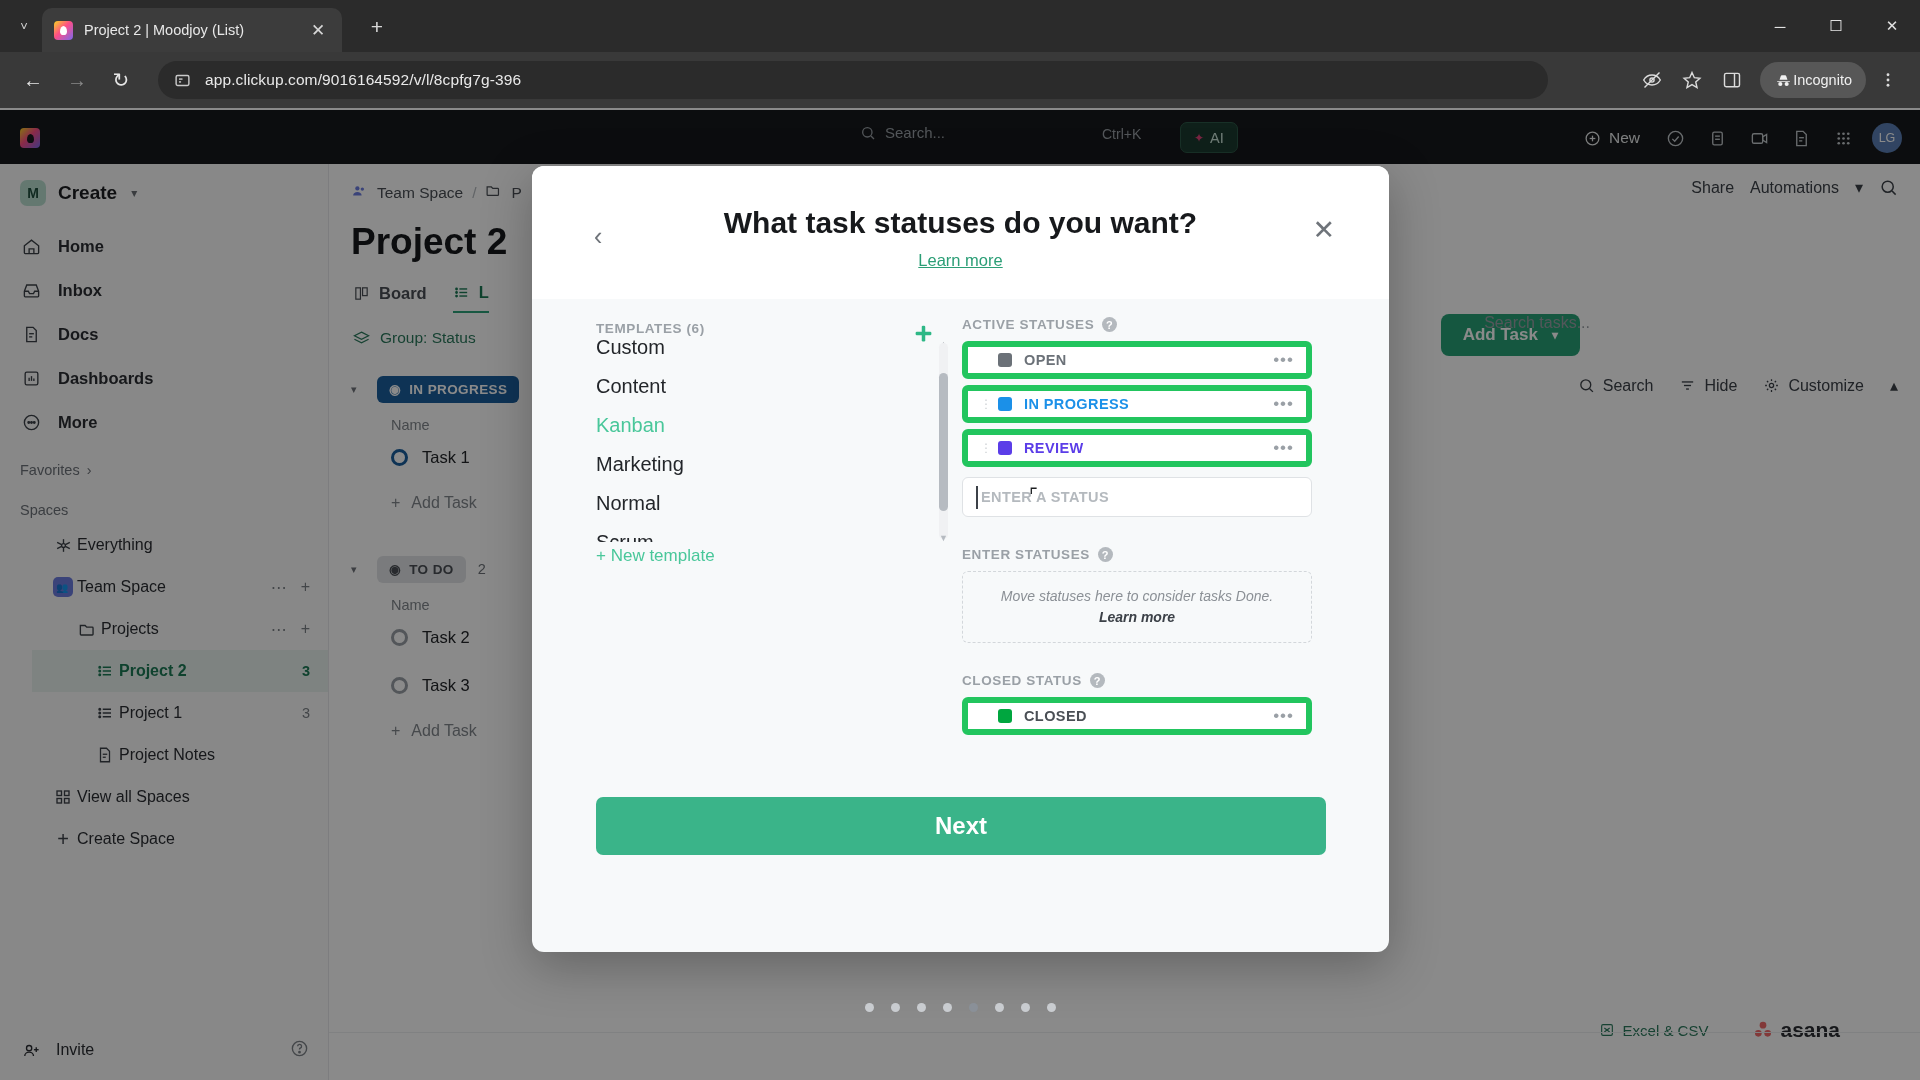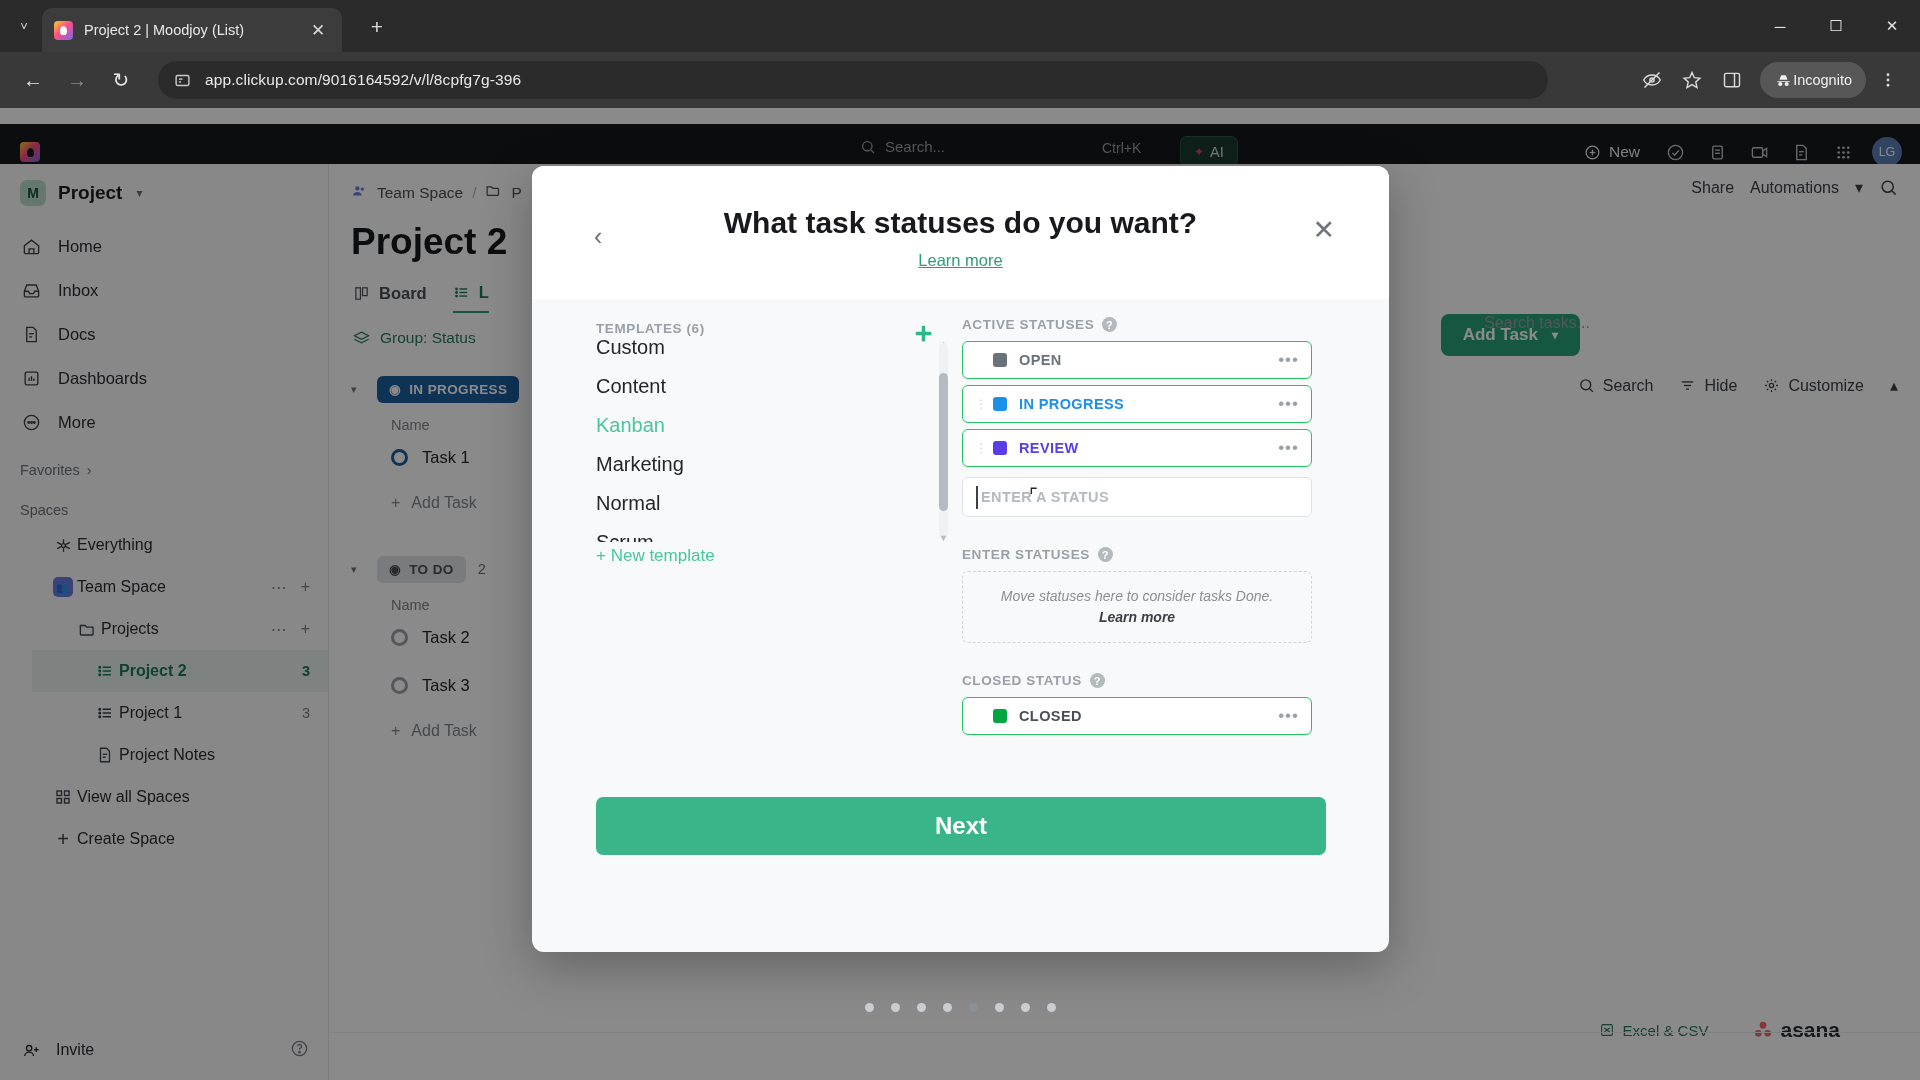--- a/index.html
+++ b/index.html
@@ -70,21 +70,21 @@
   .incognito-pill {
     display:flex; align-items:center; gap:0; height:36px; padding:0 14px;
     background:#575757; border-radius:18px; color:#f0f0f0; font-size:14.5px;
     margin-left: 6px;
   }
 
   
   .app { position:absolute; top:108px; left:0; width:1920px; height:972px; background:#fff; }
 
   .cu-topbar {
-    position:absolute; top:16px; left:0; width:1920px; height:56px;
+    position:absolute; top:2px; left:0; width:1920px; height:56px;
     background:#17191c; display:flex; align-items:center;
   }
   .cu-logo { width:60px; display:flex; align-items:center; justify-content:center; }
   .cu-logo-mark{width:20px;height:20px;border-radius:4px;
     background:linear-gradient(135deg,#f9d423 0%,#ff4e86 45%,#7b68ee 100%);
     display:flex;align-items:center;justify-content:center;}
   .cu-logo-mark::after{content:"";width:7px;height:9px;background:#17191c;border-radius:50% 50% 50% 50%/60% 60% 40% 40%;}
   .cu-search {
     position:absolute; left:860px; top:14px; display:flex; align-items:center; gap:9px;
     color:#9aa0a6; font-size:15px;
@@ -111,21 +111,21 @@
     position:absolute; top:56px; left:0; width:329px; height:916px;
     background:#fbfbfb; border-right:1px solid #e8e8ea;
   }
   .ws-head { display:flex; align-items:center; gap:12px; padding:16px 18px 10px 20px; }
   .ws-badge { width:26px; height:26px; border-radius:7px; background:#b9ded0; color:#1f4f3d;
               display:flex;align-items:center;justify-content:center; font-size:14px; font-weight:700; }
   .ws-name { font-size:19px; font-weight:700; color:#1d1f22; }
   .ws-caret { color:#6b7075; font-size:12px; margin-left:2px; }
 
   .nav-list { padding: 8px 0 0 0; }
-  .nav-row { display:flex; align-items:center; gap:16px; height:44px; padding:0 20px; color:#2b2e33; font-size:16.5px; }
+  .nav-row { display:flex; align-items:center; gap:16px; height:44px; padding:0 20px; color:#2b2e33; font-size:16.5px;font-weight:bold; }
   .nav-row .ic { width:22px; display:flex; justify-content:center; color:#3c4148; }
 
   .sec-label { padding: 18px 20px 6px 20px; color:#6e737a; font-size:14.5px; display:flex; align-items:center; gap:7px; }
   .sp-row { display:flex; align-items:center; height:42px; padding:0 18px 0 20px; color:#2b2e33; font-size:16px; gap:3px;margin-left:32px; }
   .sp-row .ic { width:22px; display:flex; justify-content:center; color:#3c4148; }
   .sp-row .sp-actions { margin-left:auto; display:flex; align-items:center; gap:14px; color:#7d8288; font-size:16px; }
   .sp-row.indent { padding-left:44px; }
   .sp-row.indent2 { padding-left:62px; }
   .sp-row.active { background:#e9f3ef; }
   .sp-row.active .lbl, .sp-row.active .ic, .sp-row.active .cnt { color:#1c7a56; font-weight:600; }
@@ -204,21 +204,21 @@
   .sc-track { position:absolute; left:407px; top:44px; width:9px; height:196px; background:#f0f1f3; border-radius:5px; }
   .sc-thumb { position:absolute; left:407px; top:74px; width:9px; height:138px; background:#b6bbc1; border-radius:5px; }
   .sc-arrow-up { position:absolute; left:407px; top:40px; color:#b6bbc1; font-size:9px; }
   .sc-arrow-dn { position:absolute; left:407px; top:234px; color:#b6bbc1; font-size:9px; }
 
   .st-col { position:absolute; left:430px; top:18px; width:350px; }
   .st-label { color:#9aa0a6; font-size:13.5px; font-weight:700; letter-spacing:.6px;
               display:flex; align-items:center; gap:8px; margin-bottom:9px; }
   .qmark { width:15px; height:15px; border-radius:50%; background:#b4b9be; color:#fff;
            font-size:11px; display:flex; align-items:center; justify-content:center; font-weight:700; }
-  .st-row { height:38px; background:#fff; border:1px solid #22c55e; border-radius:6px;
+  .st-row { height:38px; background:#fff; border:6px solid #22c55e; border-radius:6px;
             display:flex; align-items:center; padding:0 12px 0 12px; margin-bottom:6px; position:relative;text-align:center; }
   .drag { width:14px; color:#ccd0d4; font-size:12px; line-height:5px; letter-spacing:1px; flex:0 0 auto; }
   .sq { width:14px; height:14px; border-radius:3px; margin:0 12px 0 4px; flex:0 0 auto; }
   .st-name { font-size:14.5px; font-weight:600; letter-spacing:.4px; }
   .st-dots { margin-left:auto; color:#9aa0a6; font-size:17px; letter-spacing:1px; }
   .st-input { height:40px; background:#fff; border:1px solid #dfe2e5; border-radius:6px;
               display:flex; align-items:center; padding:0 12px 0 18px; margin-top:10px; position:relative; }
   .st-input .ph { color:#b4b9be; font-size:14.5px; font-weight:600; letter-spacing:.4px; }
   .caretbar { position:absolute; left:13px; top:8px; width:1.5px; height:23px; background:#3c4148; }
   .ibeam { position:absolute; left:66px; top:6px; color:#1d1f22; font-size:19px; }
@@ -373,21 +373,21 @@
               <circle cx="18" cy="18" r="1.7"></circle>
           </svg>
         </div>
         <div class="cu-avatar">LG</div>
       </div>
     </div>
 
     <div class="cu-sidebar">
       <div class="ws-head">
         <span class="ws-badge">M</span>
-        <span class="ws-name">Project</span>
+        <span class="ws-name">Create</span>
         <span class="ws-caret">▾</span>
       </div>
 
       <div class="nav-list">
         <div class="nav-row">
           <span class="ic">
             <svg width="19" height="19" viewBox="0 0 24 24" fill="none" stroke="currentColor" stroke-width="1.7">
               <path d="M3 11l9-7 9 7v9a1 1 0 0 1-1 1H4a1 1 0 0 1-1-1z"></path>
                 <path d="M9 21v-6h6v6"></path>
             </svg>

